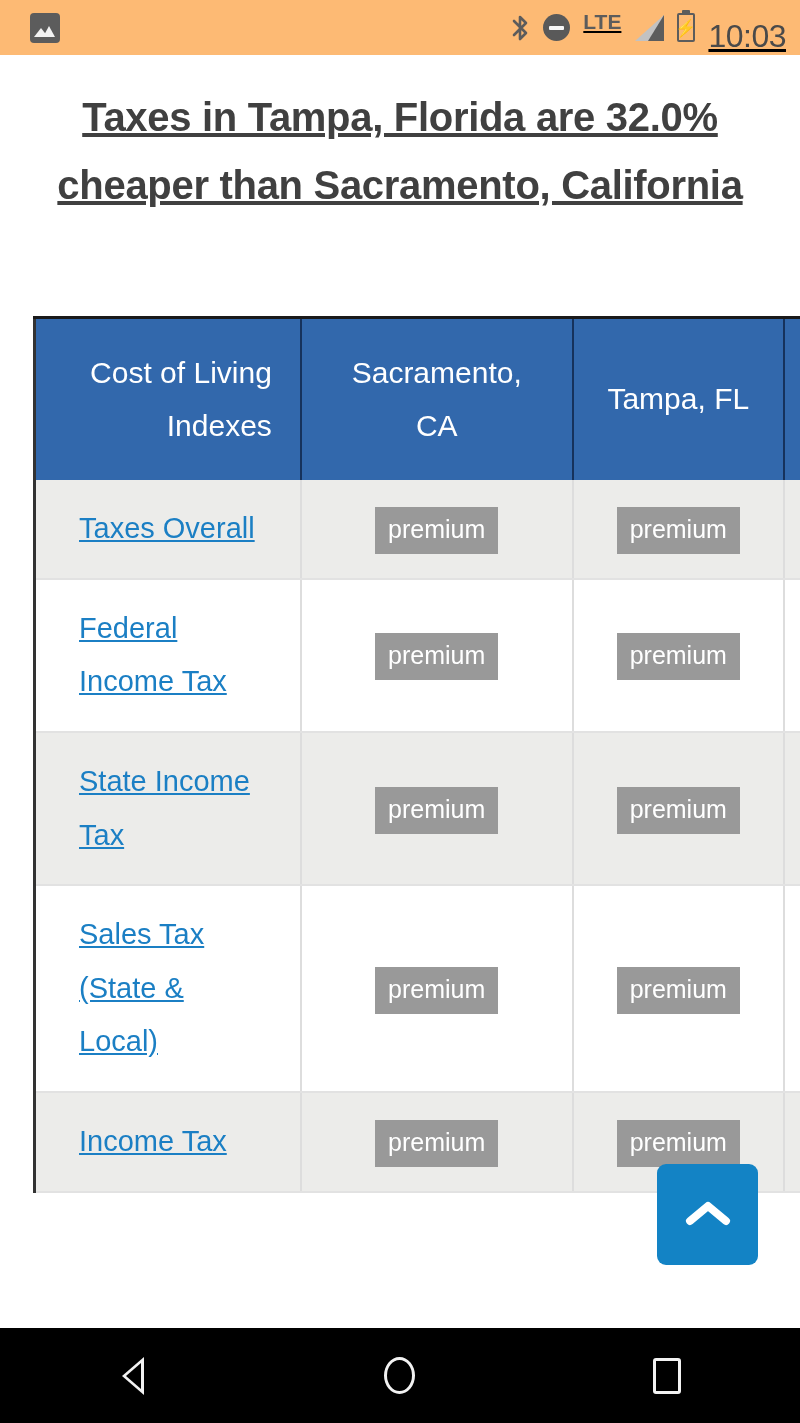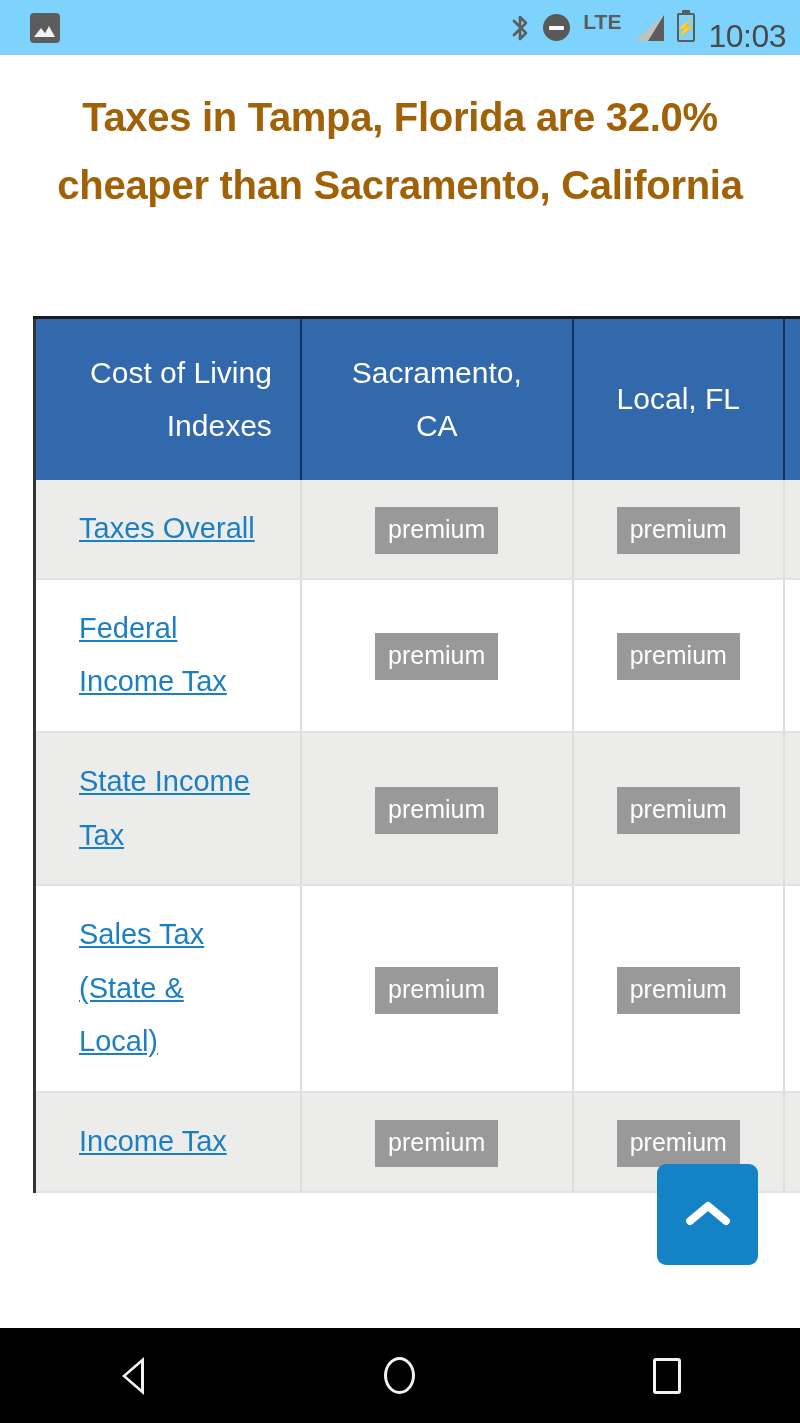--- a/index.html
+++ b/index.html
@@ -14,25 +14,26 @@
     font-family: "Liberation Sans", sans-serif;
     position: relative;
   }
 
   
   .status-bar {
     position: absolute;
     top: 0; left: 0;
     width: 800px;
     height: 55px;
-    background: #7dd3fc;
+    background: #fdba74;
     display: flex;
     align-items: center;
     box-sizing: border-box;
     padding: 0 14px 0 30px;
+    text-decoration: underline;
   }
   .status-left { display: flex; align-items: center; }
   .status-right {
     margin-left: auto;
     display: flex;
     align-items: center;
     gap: 13px;
   }
   .photo-icon {
     width: 30px; height: 30px;
@@ -138,28 +139,29 @@
   
   .page {
     position: absolute;
     top: 55px; left: 0;
     width: 800px;
     height: 1273px;
     background: #ffffff;
     overflow: hidden;
   }
   .headline {
-    color: #a16207;
+    color: #404040;
     font-size: 40px;
     font-weight: bold;
     text-align: center;
     line-height: 1.7;
     margin: 0;
     padding: 28px 30px 0 30px;
     letter-spacing: -0.3px;
+    text-decoration: underline;
   }
 
   
   .table-wrap {
     position: absolute;
     left: 33px;
     top: 261px;
     width: 1000px;
   }
   table.col-table {
@@ -317,21 +319,21 @@
       <colgroup>
         <col class="c1">
           <col class="c2">
           <col class="c3">
           <col class="c4">
       </colgroup>
       <thead>
         <tr>
           <th class="label-col">Cost of Living Indexes</th>
           <th class="data-col">Sacramento, CA</th>
-          <th class="data-col">Local, FL</th>
+          <th class="data-col">Tampa, FL</th>
           <th class="data-col">U</th>
         </tr>
       </thead>
       <tbody>
         <tr class="odd">
           <td class="label-col">
             <a href="#">Taxes Overall</a>
           </td>
           <td class="data-col">
             <span class="premium-badge">premium</span>

